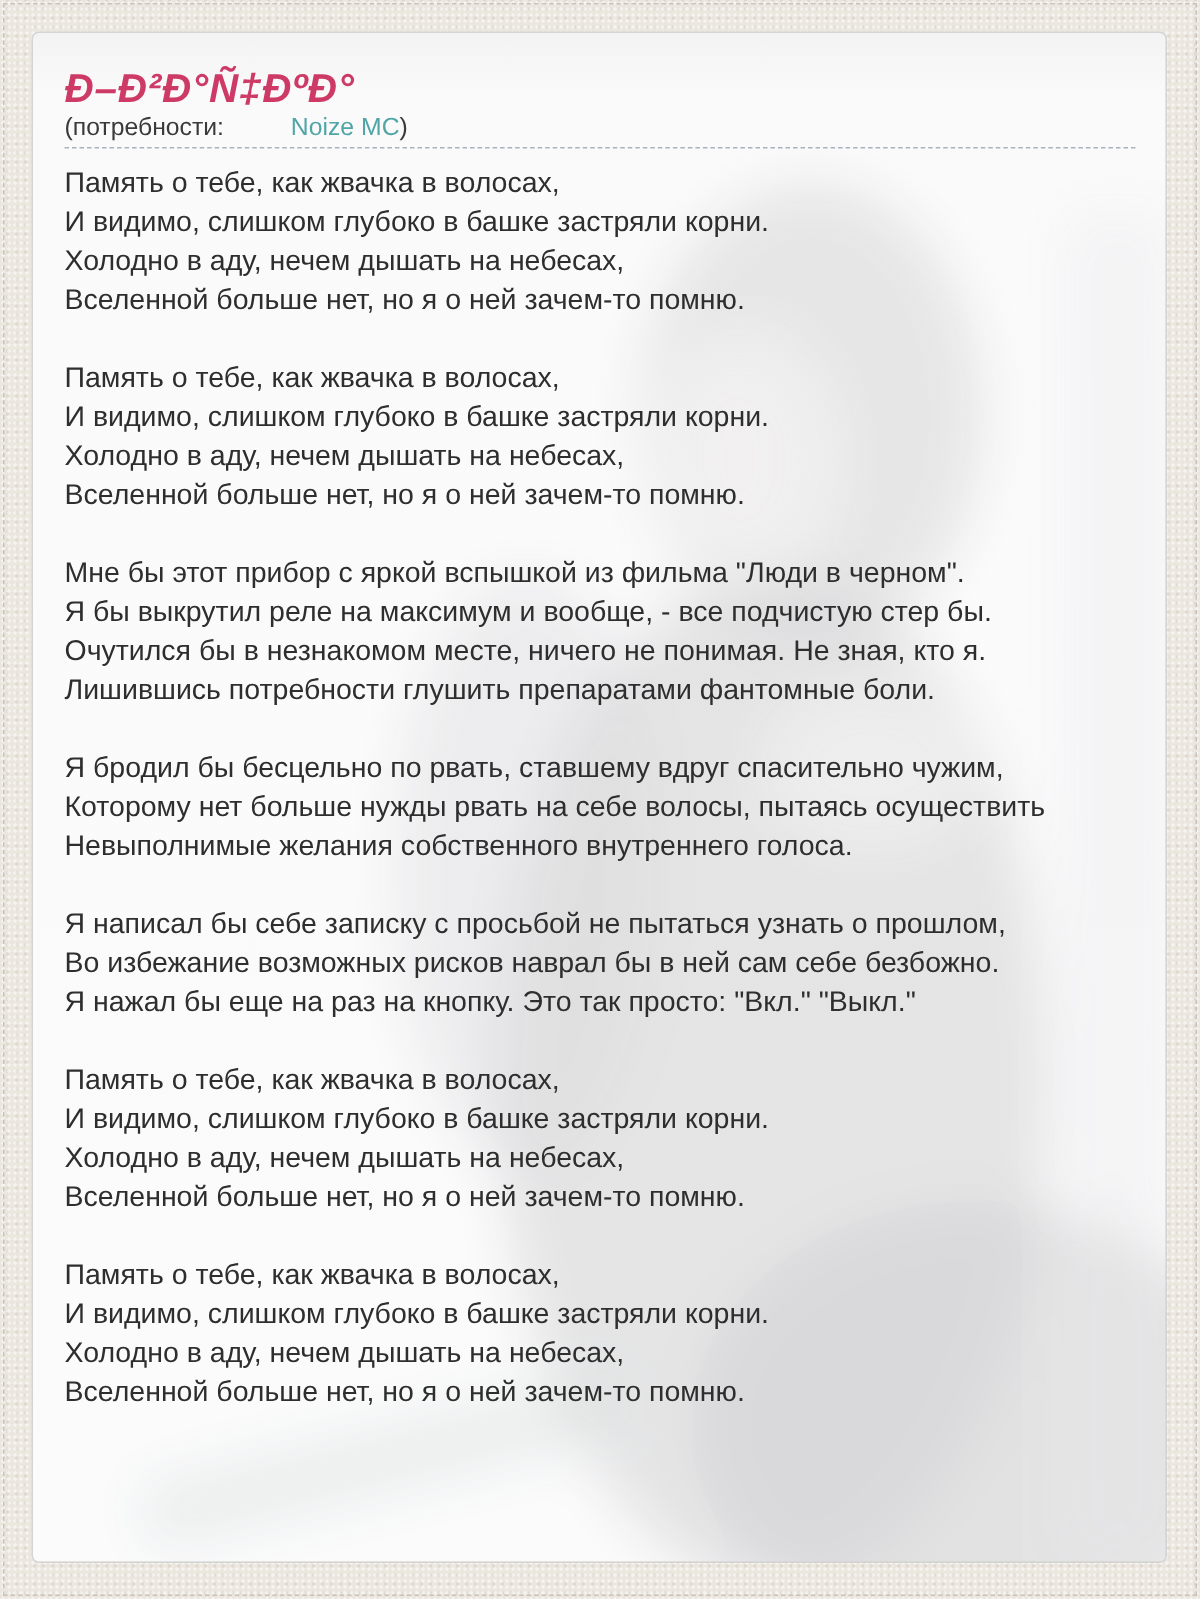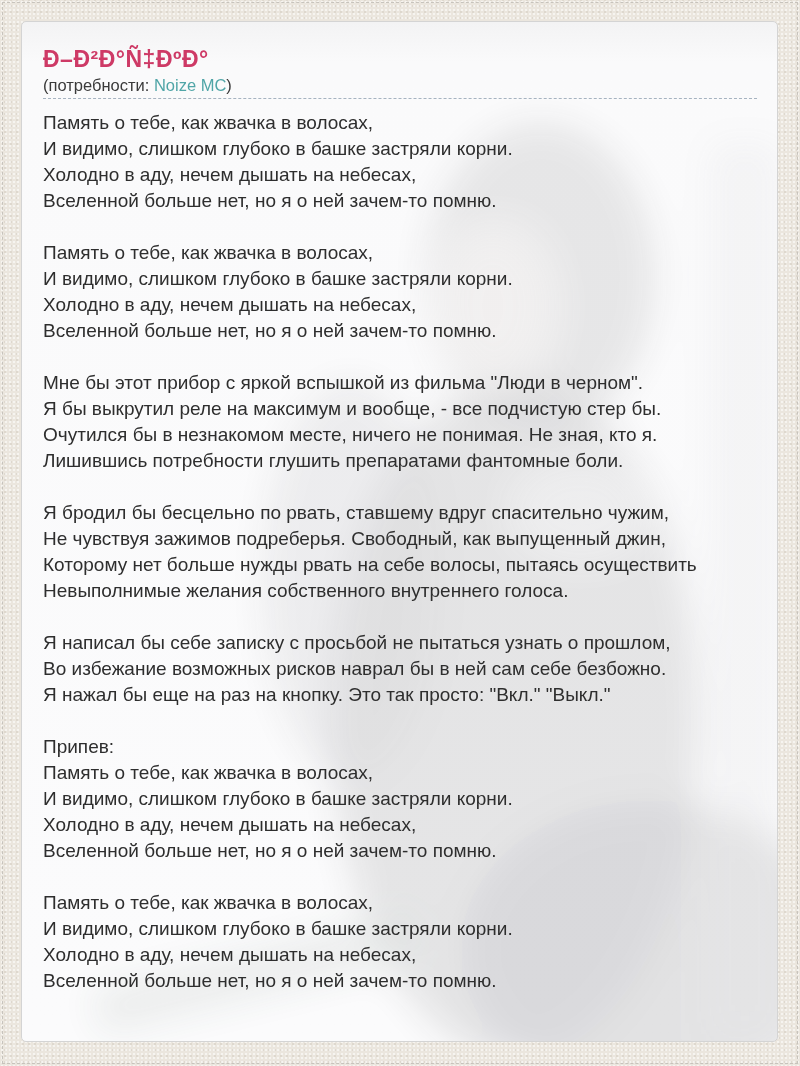--- a/index.html
+++ b/index.html
@@ -35,35 +35,37 @@
     left:21px;top:21px;width:757px;height:1021px;
     background:linear-gradient(180deg,#f3f3f4 0%,#fafafb 4%,var(--c_card_bg) 100%);
     border:1px solid var(--c_card_border);
     border-radius:5px;
     overflow:hidden;
   }
   .bg-figure{position:absolute;inset:0;width:100%;height:100%;}
   .content{position:relative;padding:22px 20px 0 21px;}
   h1.song-title{
     color:var(--c_title);
-    font-size:23px;
+    font-size:27px;
     line-height:31px;
     font-weight:bold;
     letter-spacing:.5px;
+    font-style:italic;
   }
   .artist-line{
     font-size:16.5px;
     line-height:18px;
     color:var(--c_subtext);
     padding:1px 0 4px 0;
   }
   .artist-line a{
     color:var(--c_link);
     text-decoration:none;
     cursor:pointer;
+    margin-left:40px;
   }
   .header{border-bottom:1px dashed var(--c_separator);}
   .lyrics{
     padding-top:11px;
     font-size:19px;
     line-height:26px;
     color:var(--c_text);
   }
   .stanza{margin-bottom:26px;}
   .line{white-space:pre-wrap;}
@@ -118,33 +120,31 @@
 
       <div class="stanza">
         <div class="line">Мне бы этот прибор с яркой вспышкой из фильма "Люди в черном".</div>
         <div class="line">Я бы выкрутил реле на максимум и вообще, - все подчистую стер бы.</div>
         <div class="line">Очутился бы в незнакомом месте, ничего не понимая. Не зная, кто я.</div>
         <div class="line">Лишившись потребности глушить препаратами фантомные боли.</div>
       </div>
 
       <div class="stanza">
         <div class="line">Я бродил бы бесцельно по рвать, ставшему вдруг спасительно чужим,</div>
-        <div class="line">Не чувствуя зажимов подреберья. Свободный, как выпущенный джин,</div>
         <div class="line">Которому нет больше нужды рвать на себе волосы, пытаясь осуществить</div>
         <div class="line">Невыполнимые желания собственного внутреннего голоса.</div>
       </div>
 
       <div class="stanza">
         <div class="line">Я написал бы себе записку с просьбой не пытаться узнать о прошлом,</div>
         <div class="line">Во избежание возможных рисков наврал бы в ней сам себе безбожно.</div>
         <div class="line">Я нажал бы еще на раз на кнопку. Это так просто: "Вкл." "Выкл."</div>
       </div>
 
       <div class="stanza">
-        <div class="line">Припев:</div>
         <div class="line">Память о тебе, как жвачка в волосах,</div>
         <div class="line">И видимо, слишком глубоко в башке застряли корни.</div>
         <div class="line">Холодно в аду, нечем дышать на небесах,</div>
         <div class="line">Вселенной больше нет, но я о ней зачем-то помню.</div>
       </div>
 
       <div class="stanza">
         <div class="line">Память о тебе, как жвачка в волосах,</div>
         <div class="line">И видимо, слишком глубоко в башке застряли корни.</div>
         <div class="line">Холодно в аду, нечем дышать на небесах,</div>

